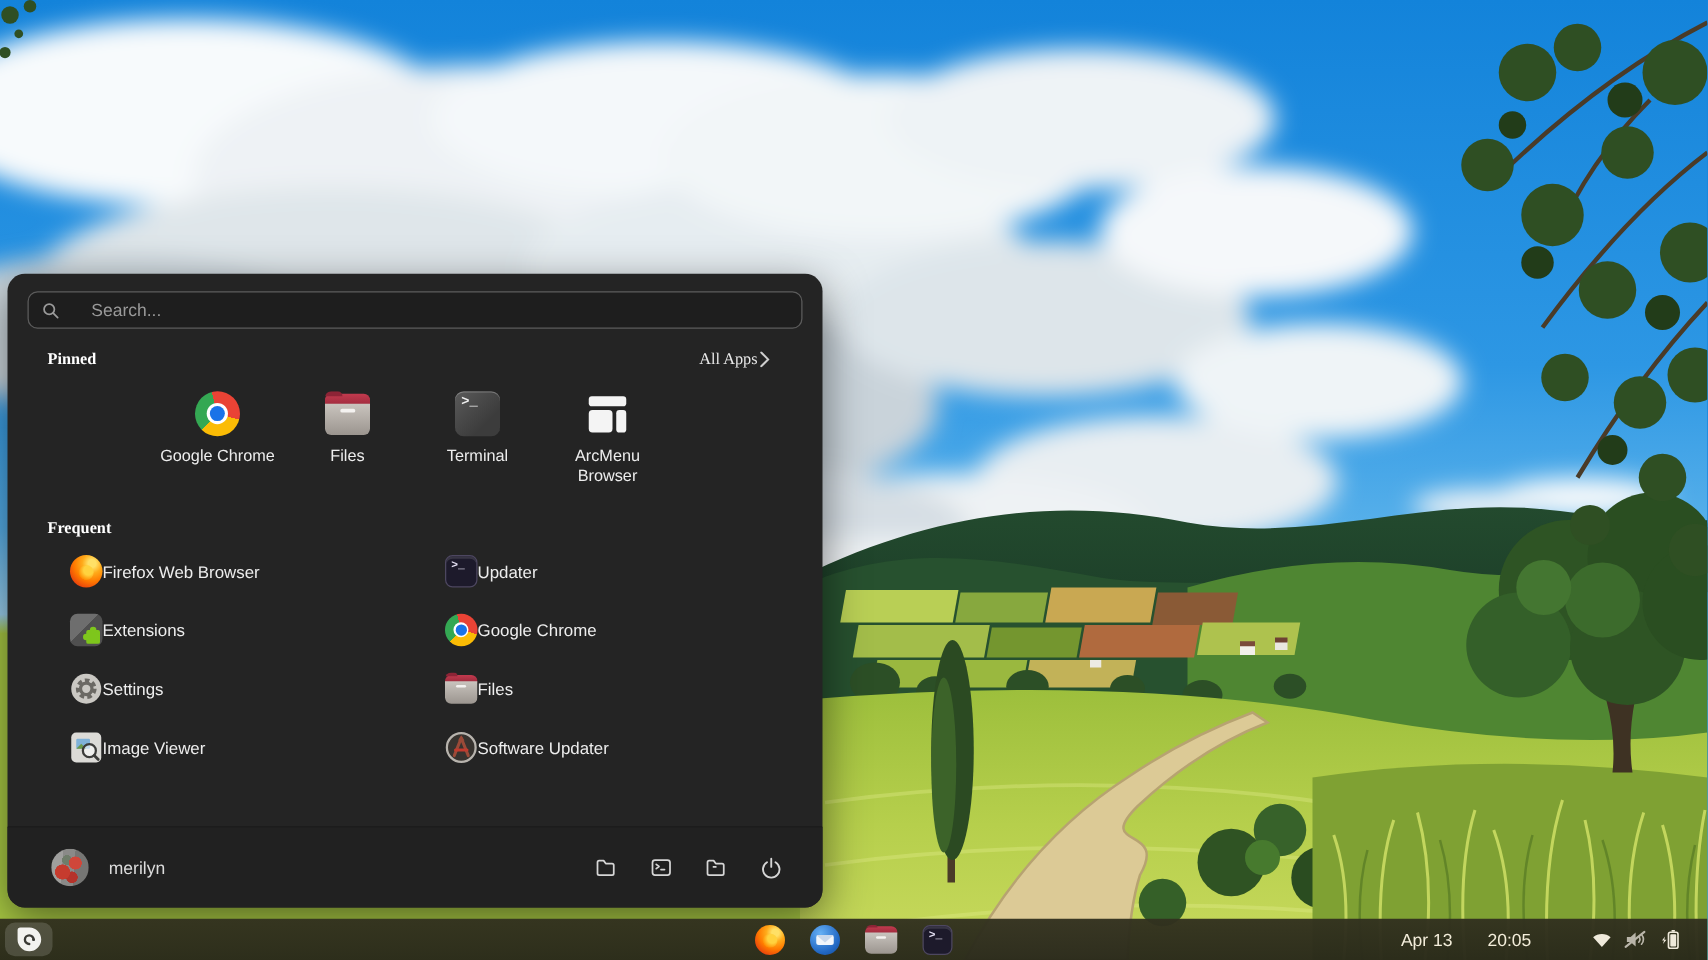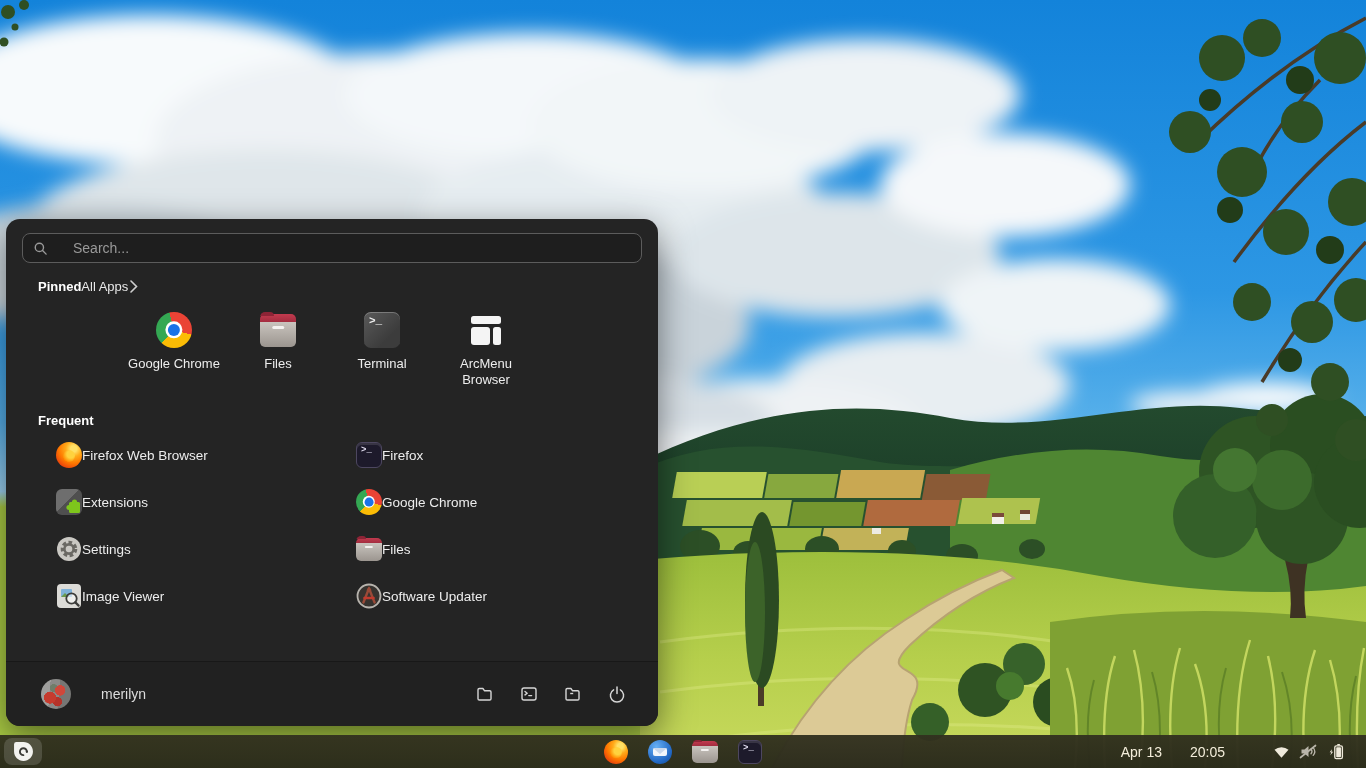--- a/index.html
+++ b/index.html
@@ -13,34 +13,34 @@
 
   
   .menu { position:absolute; left:6px; top:219px; width:652px; height:507px;
     background:#242424; border-radius:14px; box-shadow:0 10px 34px rgba(0,0,0,.5);
     display:flex; flex-direction:column; color:#e6e6e6; z-index:5; }
   .searchbar { margin:14px 16px 0; height:30px; background:#1e1e1e; border:1px solid #5c5c5c;
     border-radius:8px; display:flex; align-items:center; padding:0 10px; gap:25px; }
   .searchbar input { flex:1; background:transparent; border:none; outline:none;
     color:#cfcfcf; font-size:14px; font-family:inherit; }
   .searchbar input::placeholder { color:#9a9a9a; }
-  .section-head { display:flex; align-items:center; 
-    padding:0 42px 0 32px; margin-top:16px; }
+  .section-head { display:flex; align-items:center; justify-content:space-between;
+    padding:0 42px 0 32px; margin-top:16px;font-family:Liberation Serif, serif; }
   .section-title { font-size:13px; font-weight:700; color:#ffffff; }
   .all-apps { display:flex; align-items:center; gap:2px; cursor:default; font-size:13px; color:#e8e8e8; }
   .pinned-grid { width:418px; margin:12px auto 0; display:grid; grid-template-columns:repeat(4,102px); gap:0 2px; }
   .pin-item { display:flex; flex-direction:column; align-items:center; gap:8px; padding:6px 2px; border-radius:10px; }
   .pin-item .lbl { font-size:13px; color:#ededed; text-align:center; line-height:1.25; max-width:96px; }
   .freq-head { margin-top:18px; padding-left:32px; }
   .freq-grid { margin:4px 0 0 46px; display:grid; grid-template-columns:300px 300px; grid-auto-rows:47px; }
   .freq-item { display:flex; align-items:center; gap:0; border-radius:8px; padding-left:4px; }
   .freq-item .lbl { font-size:13.5px; color:#ededed; }
   .menu-footer { margin-top:auto; height:65px; background:#212121; border-top:1px solid #181818;
     border-radius:0 0 14px 14px; display:flex; align-items:center; padding:0 24px 0 32px; }
-  .user { display:flex; align-items:center; gap:30px; border-radius:18px; padding:3px 10px 3px 3px;justify-content:space-between; }
+  .user { display:flex; align-items:center; gap:16px; border-radius:18px; padding:3px 10px 3px 3px;justify-content:space-between; }
   .avatar { width:30px; height:30px; border-radius:50%;
     background:
       radial-gradient(circle at 30% 62%, #c63b2e 0 21%, rgba(0,0,0,0) 22%),
       radial-gradient(circle at 64% 38%, #d0473a 0 19%, rgba(0,0,0,0) 20%),
       radial-gradient(circle at 55% 76%, #b5332a 0 16%, rgba(0,0,0,0) 17%),
       radial-gradient(circle at 42% 30%, #6f7d6a 0 14%, rgba(0,0,0,0) 15%),
       linear-gradient(95deg,#9f9f9d 0 30%, #8a8a88 30% 60%, #767674 60%); }
   .user .name { font-size:14px; color:#dcdcdc; }
   .footer-actions { margin-left:auto; display:flex; gap:10px; }
   .foot-btn { width:34px; height:34px; display:flex; align-items:center; justify-content:center; border-radius:8px; }
@@ -348,21 +348,21 @@
 
   <div class="freq-grid">
     <div class="freq-item">
       <div class="icon26 firefox"></div>
       <span class="lbl">Firefox Web Browser</span>
     </div>
     <div class="freq-item">
       <div class="icon26 console">
           <span class="prompt">&gt;_</span>
         </div>
-      <span class="lbl">Firefox</span>
+      <span class="lbl">Updater</span>
     </div>
     <div class="freq-item">
       <div class="icon26 exts">
         <svg width="26" height="26" viewBox="0 0 26 26">
           <rect x="13" y="13" width="11" height="11" rx="1.5" fill="#7ec61c"></rect>
           <circle cx="18.5" cy="13" r="2.6" fill="#7ec61c"></circle>
           <circle cx="13" cy="18.5" r="2.6" fill="#7ec61c"></circle>
         </svg>
       </div>
       <span class="lbl">Extensions</span>

